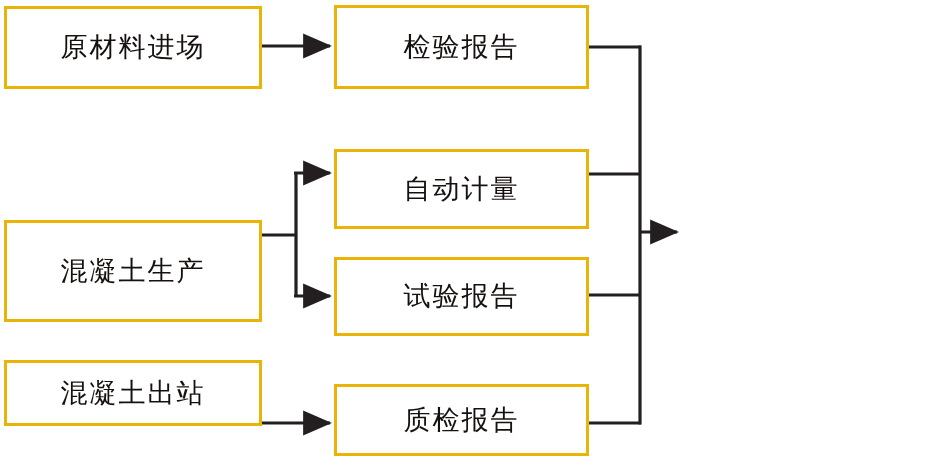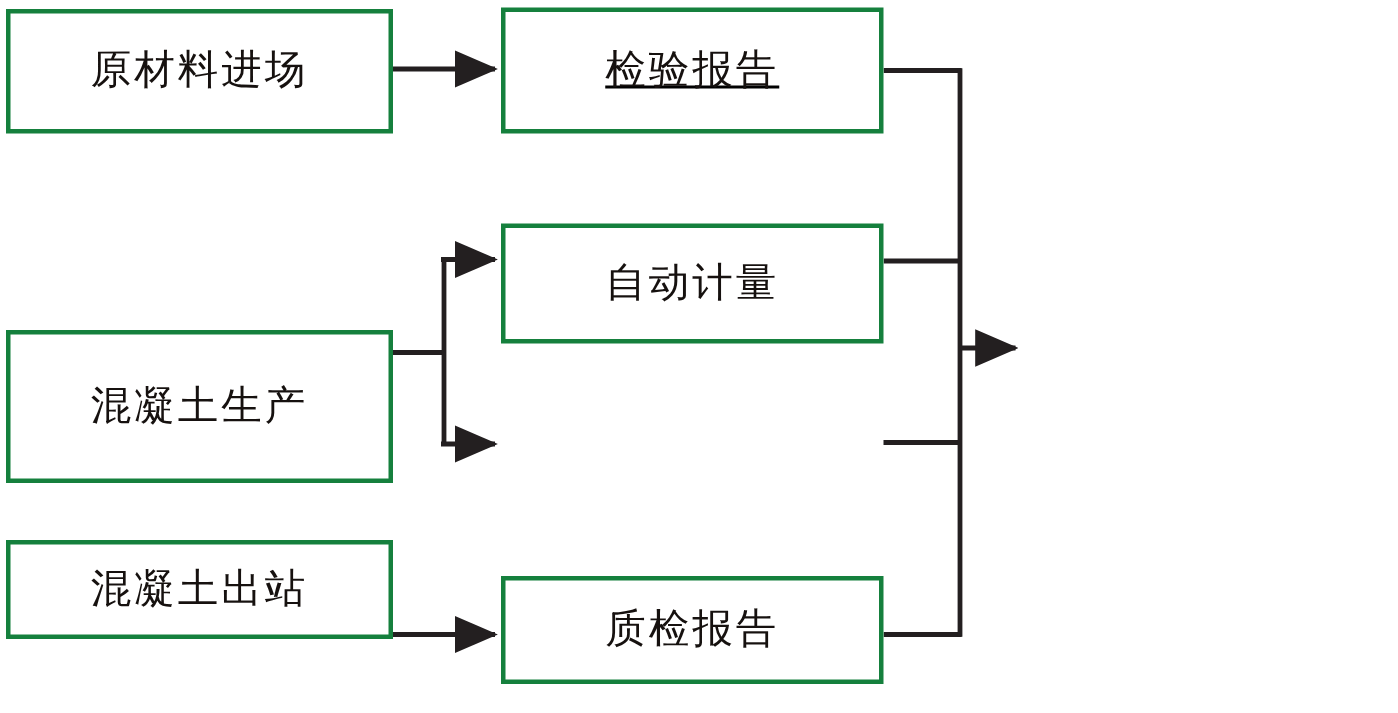--- a/index.html
+++ b/index.html
@@ -21,21 +21,21 @@
   #connector-layer {
     position: absolute;
     left: 0;
     top: 0;
     width: 932px;
     height: 475px;
   }
   .node-box {
     position: absolute;
     box-sizing: border-box;
-    border: 3px solid #15803d;
+    border: 3px solid #eab308;
     background: #ffffff;
     display: flex;
     align-items: center;
     justify-content: center;
     text-align: center;
     z-index: 2;
   }
   .node-label {
     font-family: "DejaVu Sans", "Liberation Sans", sans-serif;
     font-size: 27px;
@@ -45,21 +45,21 @@
     white-space: pre-line;
     font-weight: 400;
   }
   .node-label.two-line {
     font-size: 26px;
     line-height: 1.28;
     letter-spacing: 1px;
   }
   
   #node-raw-material      { left: 4px;   top: 6px;   width: 258px; height: 83px; }
-  #node-inspection-report { left: 334px; top: 5px;   width: 255px; height: 84px; text-decoration: underline; }
+  #node-inspection-report { left: 334px; top: 5px;   width: 255px; height: 84px; }
   #node-concrete-prod     { left: 4px;   top: 192px; width: 258px; height: 102px; margin-top: 28px; }
   #node-auto-metering     { left: 334px; top: 133px; width: 255px; height: 80px; margin-top: 16px; }
   #node-test-report       { left: 334px; top: 257px; width: 255px; height: 79px; }
   #node-concrete-out      { left: 4px;   top: 360px; width: 258px; height: 66px; justify-content: center; }
   #node-quality-report    { left: 334px; top: 384px; width: 255px; height: 72px; }
   #node-system            { left: 681px; top: 168px; width: 246px; height: 128px; }
 </style>
 </head>
 <body>
 
@@ -102,20 +102,23 @@
   </div>
 
   <div class="node-box" id="node-concrete-prod">
     <span class="node-label">混凝土生产</span>
   </div>
 
   <div class="node-box" id="node-auto-metering">
     <span class="node-label">自动计量</span>
   </div>
 
+  <div class="node-box" id="node-test-report">
+    <span class="node-label">试验报告</span>
+  </div>
 
   <div class="node-box" id="node-concrete-out">
     <span class="node-label">混凝土出站</span>
   </div>
 
   <div class="node-box" id="node-quality-report">
     <span class="node-label">质检报告</span>
   </div>
 
 

